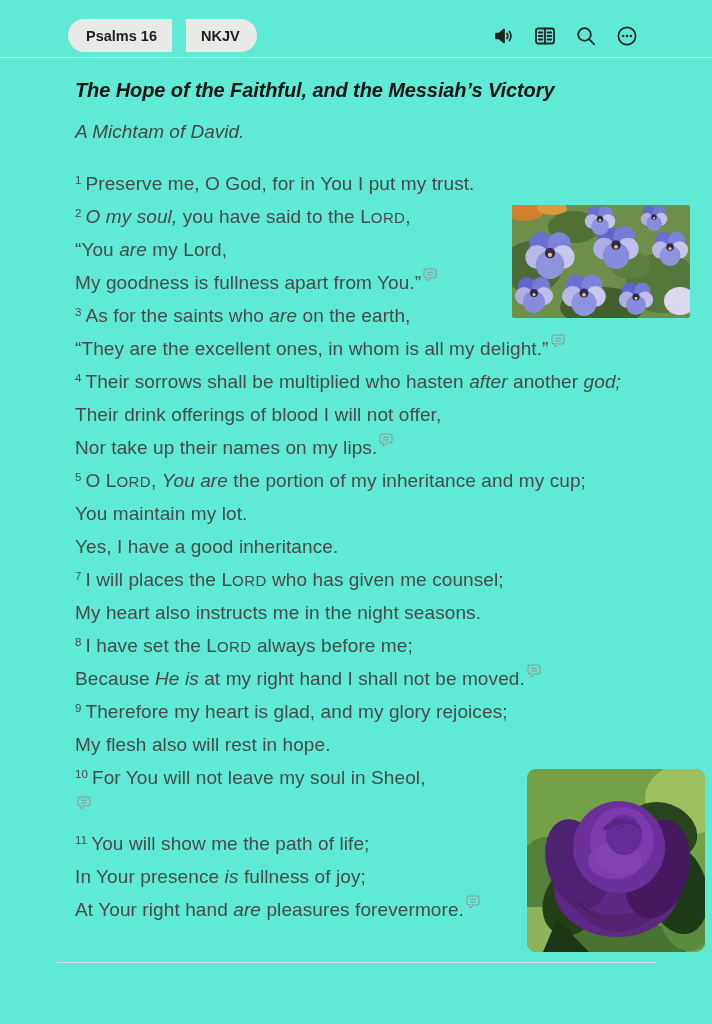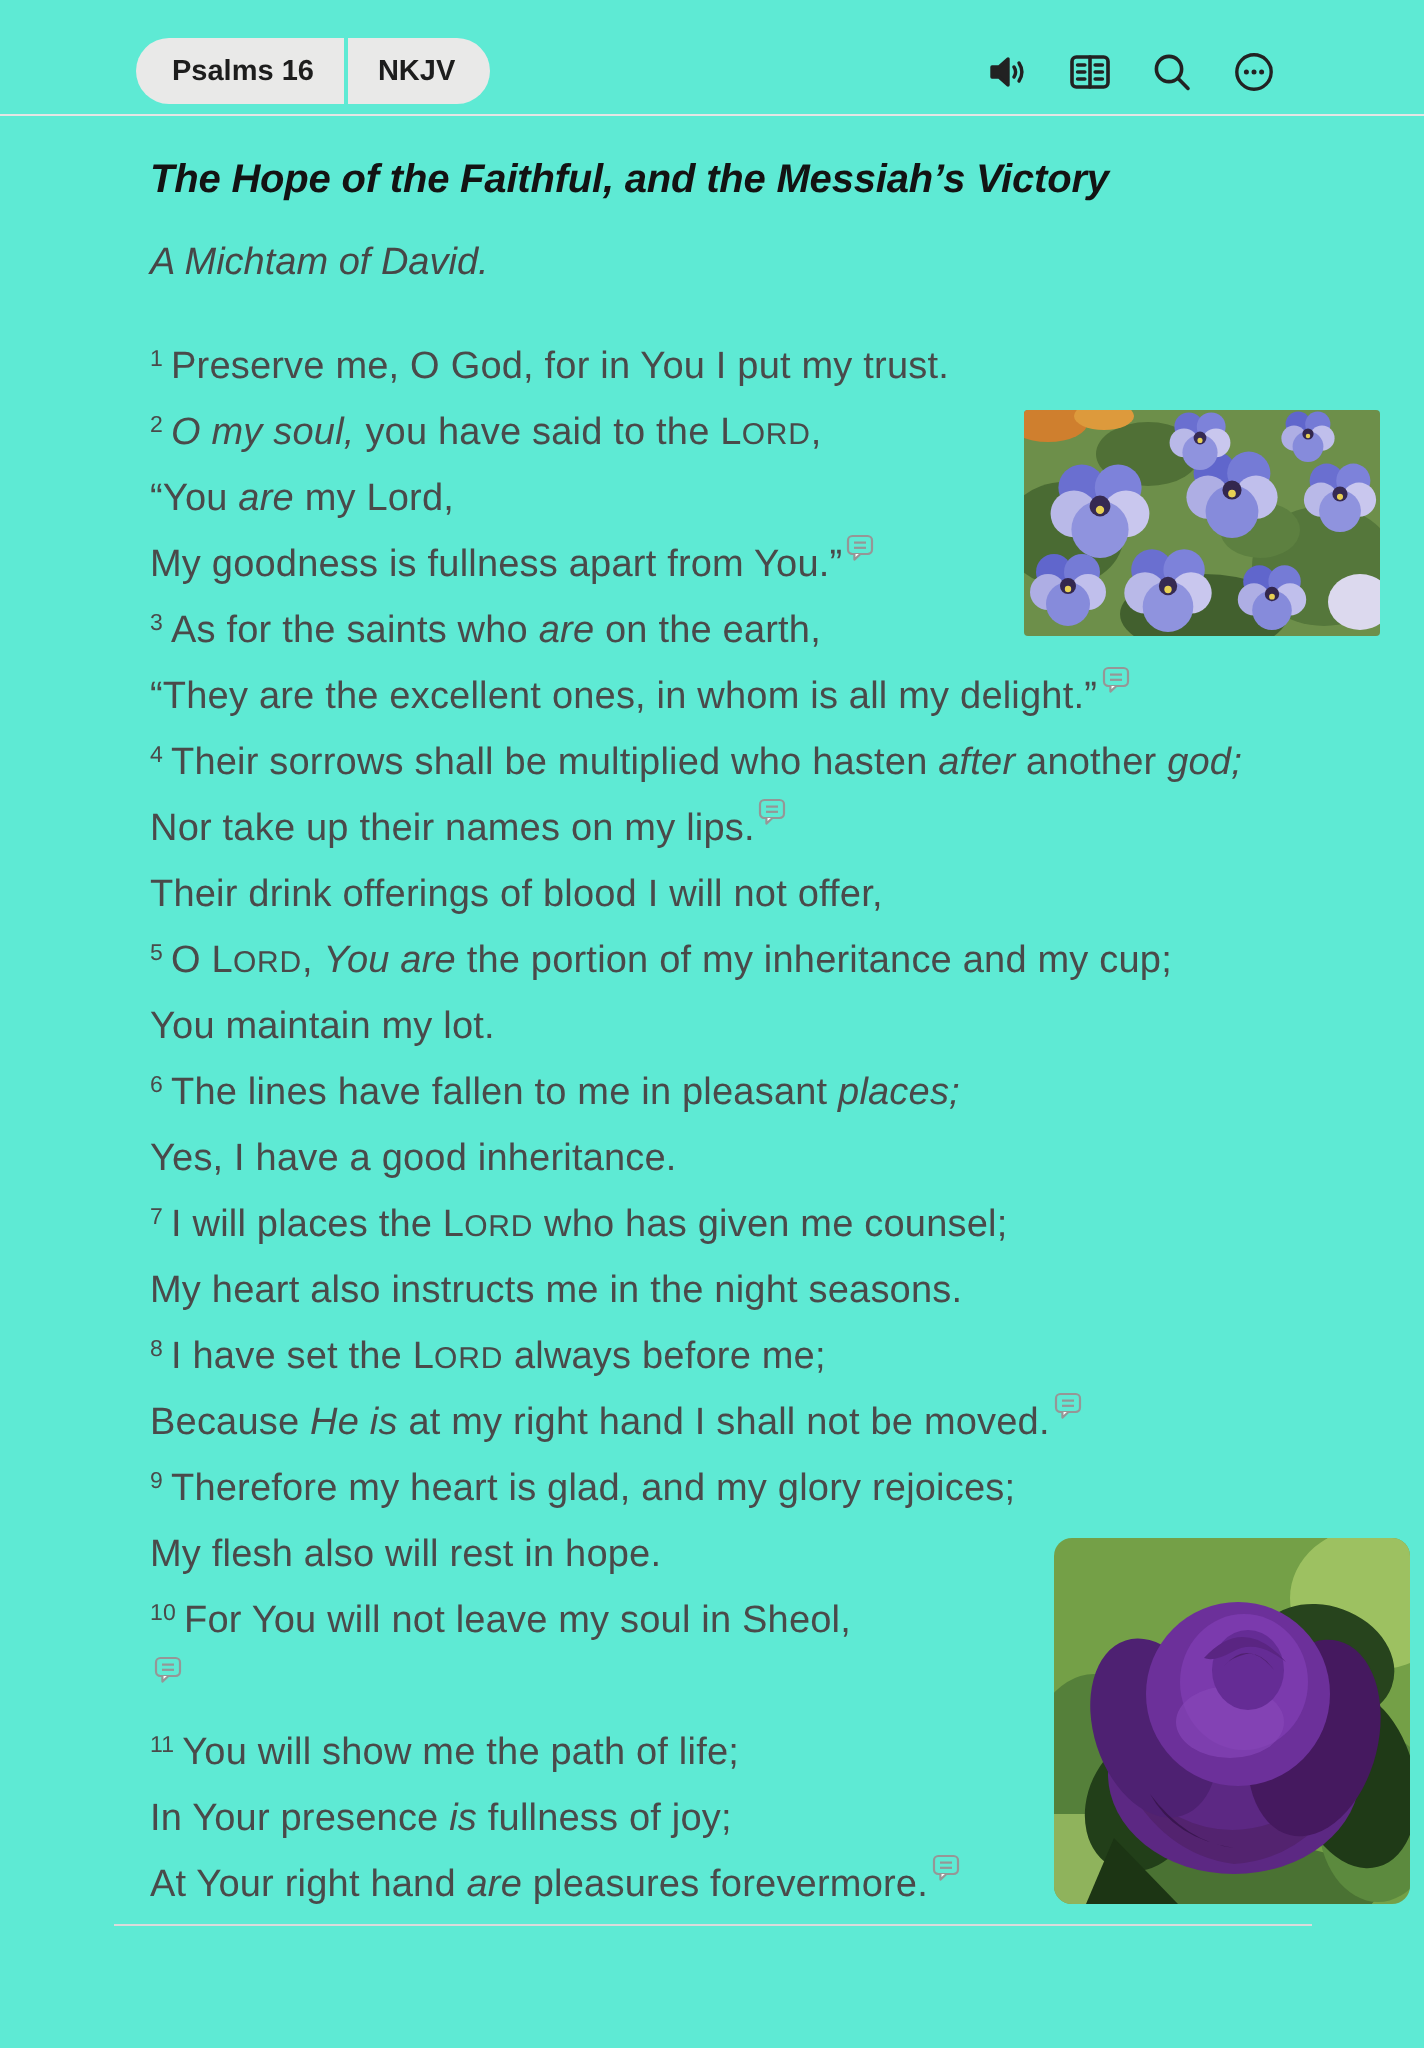--- a/index.html
+++ b/index.html
@@ -17,21 +17,21 @@
     height: 58px; padding: 14px 72px 0 68px;
     display: flex; align-items: center; justify-content: space-between;
     border-bottom: 1px solid #e5e5e4;
   }
   .ref-pill { display: flex; height: 33px; font-size: 14.5px; font-weight: bold; color: #1d1d1d; }
   .pill-seg {
     background: #e9e9e8; display: flex; align-items: center;
     padding: 0 15px; cursor: pointer; white-space: nowrap;
   }
   .pill-seg.first { border-radius: 17px 0 0 17px; padding-left: 18px; }
-  .pill-seg.last  { border-radius: 0 17px 17px 0; margin-left: 2px; padding-right: 17px; }
+  .pill-seg.last  { border-radius: 0 17px 17px 0; margin-left: 14px; padding-right: 17px; }
   .topbar-icons { display: flex; align-items: center; gap: 15px; }
   .icon-btn {
     width: 26px; height: 26px; display: flex; align-items: center; justify-content: center;
     cursor: pointer; background: none; border: none;
   }
   .icon-btn svg { display: block; }
 
   
   .content { padding: 19px 40px 0 75px; }
   .passage-heading {
@@ -137,30 +137,29 @@
               <line x1="4" y1="6.9" x2="10" y2="6.9" stroke="#969696" stroke-width="1.1"></line>
             </svg></span></div>
         <div class="vline"><span class="vnum">3</span><span>As for the saints who </span><span class="it">are</span><span> on the earth,</span></div>
         <div class="vline"><span>“They are the excellent ones, in whom is all my delight.”</span><span class="note"><svg width="14" height="14" viewBox="0 0 14 14" fill="none">
               <rect x="1" y="1" width="12" height="9" rx="2.2" stroke="#969696" stroke-width="1.1"></rect>
               <path d="M4.2 10 L4.2 12.8 L7.2 10" fill="#ffffff" stroke="#969696" stroke-width="1.1" stroke-linejoin="round"></path>
               <line x1="4" y1="4.3" x2="10" y2="4.3" stroke="#969696" stroke-width="1.1"></line>
               <line x1="4" y1="6.9" x2="10" y2="6.9" stroke="#969696" stroke-width="1.1"></line>
             </svg></span></div>
         <div class="vline"><span class="vnum">4</span><span>Their sorrows shall be multiplied who hasten </span><span class="it">after</span><span> another </span><span class="it">god;</span></div>
+        <div class="vline"><span>Their drink offerings of blood I will not offer,</span></div>
         <div class="vline"><span>Nor take up their names on my lips.</span><span class="note"><svg width="14" height="14" viewBox="0 0 14 14" fill="none">
               <rect x="1" y="1" width="12" height="9" rx="2.2" stroke="#969696" stroke-width="1.1"></rect>
               <path d="M4.2 10 L4.2 12.8 L7.2 10" fill="#ffffff" stroke="#969696" stroke-width="1.1" stroke-linejoin="round"></path>
               <line x1="4" y1="4.3" x2="10" y2="4.3" stroke="#969696" stroke-width="1.1"></line>
               <line x1="4" y1="6.9" x2="10" y2="6.9" stroke="#969696" stroke-width="1.1"></line>
             </svg></span></div>
-        <div class="vline"><span>Their drink offerings of blood I will not offer,</span></div>
         <div class="vline"><span class="vnum">5</span><span>O </span><span>L<span class="sc-small">ORD</span></span><span>, </span><span class="it">You are</span><span> the portion of my inheritance and my cup;</span></div>
         <div class="vline"><span>You maintain my lot.</span></div>
-        <div class="vline"><span class="vnum">6</span><span>The lines have fallen to me in pleasant </span><span class="it">places;</span></div>
         <div class="vline"><span>Yes, I have a good inheritance.</span></div>
         <div class="vline"><span class="vnum">7</span><span>I will places the </span><span>L<span class="sc-small">ORD</span></span><span> who has given me counsel;</span></div>
         <div class="vline"><span>My heart also instructs me in the night seasons.</span></div>
         <div class="vline"><span class="vnum">8</span><span>I have set the </span><span>L<span class="sc-small">ORD</span></span><span> always before me;</span></div>
         <div class="vline"><span>Because </span><span class="it">He is</span><span> at my right hand I shall not be moved.</span><span class="note"><svg width="14" height="14" viewBox="0 0 14 14" fill="none">
               <rect x="1" y="1" width="12" height="9" rx="2.2" stroke="#969696" stroke-width="1.1"></rect>
               <path d="M4.2 10 L4.2 12.8 L7.2 10" fill="#ffffff" stroke="#969696" stroke-width="1.1" stroke-linejoin="round"></path>
               <line x1="4" y1="4.3" x2="10" y2="4.3" stroke="#969696" stroke-width="1.1"></line>
               <line x1="4" y1="6.9" x2="10" y2="6.9" stroke="#969696" stroke-width="1.1"></line>
             </svg></span></div>

